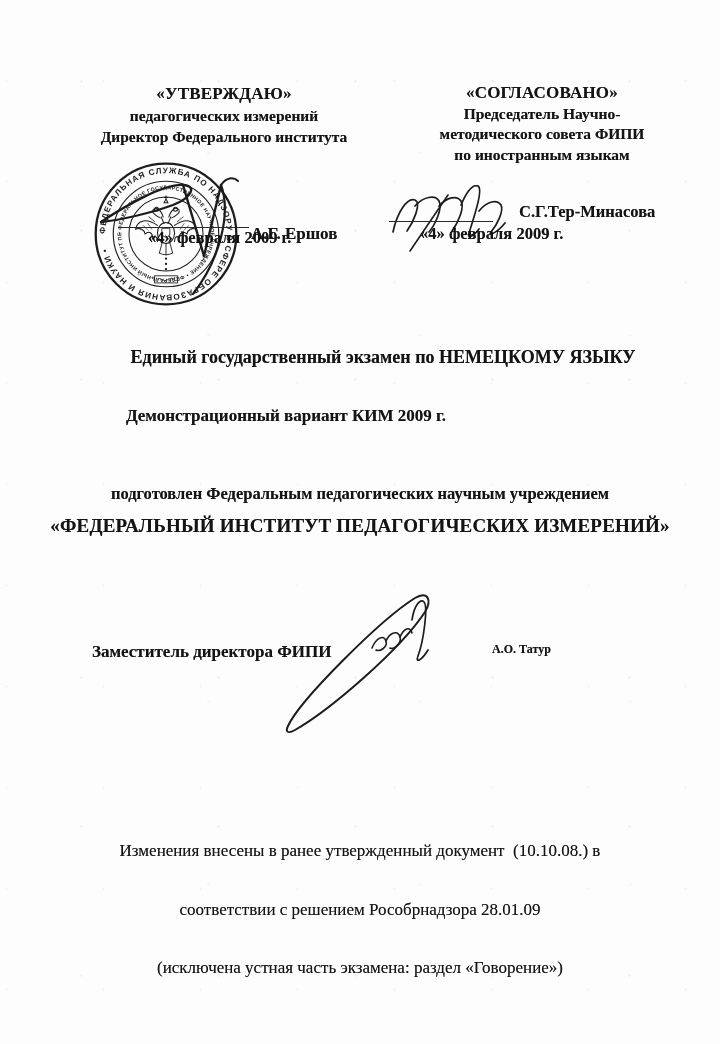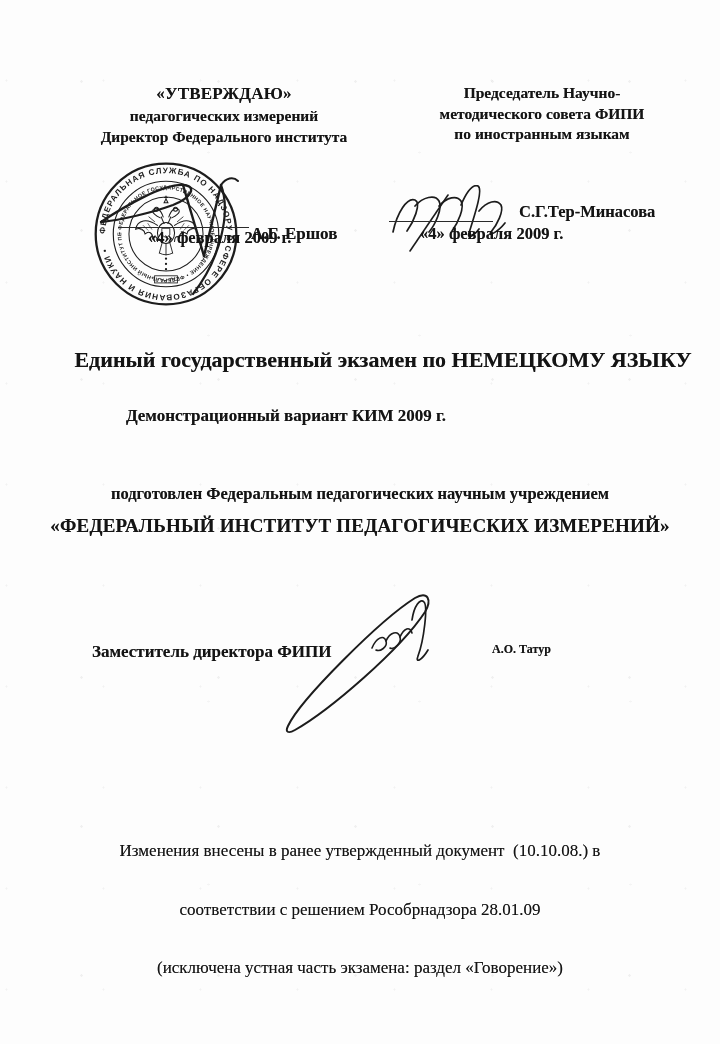--- a/index.html
+++ b/index.html
@@ -33,21 +33,21 @@
   .sig-line-left{position:absolute;left:118px;top:227px;width:131px;border-top:1.6px solid #2a2a2a;}
   .name-ershov{left:251px;top:204px;font-size:17px;margin-top:20px;}
   .date-left{left:148px;top:228px;font-size:16.5px;}
 
   
   .sig-line-right{position:absolute;left:389px;top:221px;width:104px;border-top:1.6px solid #2a2a2a;}
   .name-terminasova{left:496px;top:202px;font-size:16.5px;margin-left:23px;}
   .date-right{left:420px;top:224px;font-size:16.5px;}
 
   
-  .title1{left:0;top:347px;width:720px;font-size:22px;padding-left:46px;}
+  .title1{left:0;top:347px;width:720px;font-size:18px;padding-left:46px;}
   .title2{left:0;top:406px;width:572px;font-size:17px;}
   .prepared1{left:0;top:484px;width:720px;font-size:16.5px;}
   .prepared2{left:0;top:515px;width:720px;font-size:19px;letter-spacing:0.2px;}
 
   
   .deputy-label{left:92px;top:642px;font-size:17px;}
   .deputy-name{left:492px;top:642px;font-size:12px;}
 
   
   .note{left:60px;top:802px;width:600px;font-size:17px;line-height:19.5px;white-space:pre-wrap;}
@@ -60,20 +60,21 @@
 
 <div class="page">
 
   <div class="txt center b hdr-left">
     <div class="hdr-title">«УТВЕРЖДАЮ»</div>
     <div>педагогических измерений</div>
     <div>Директор Федерального института</div>
   </div>
 
   <div class="txt center b hdr-right">
+    <div class="hdr-title">«СОГЛАСОВАНО»</div>
     <div>Председатель Научно-</div>
     <div>методического совета ФИПИ</div>
     <div>по иностранным языкам</div>
   </div>
 
   <svg class="seal" width="152" height="152" viewBox="0 0 160 160">
     <defs>
       <path id="outerRing" d="M16,80 A64,64 0 1,1 144,80 A64,64 0 1,1 16,80"></path>
       <path id="innerRing" d="M33,80 A47,47 0 1,1 127,80 A47,47 0 1,1 33,80"></path>
     </defs>

